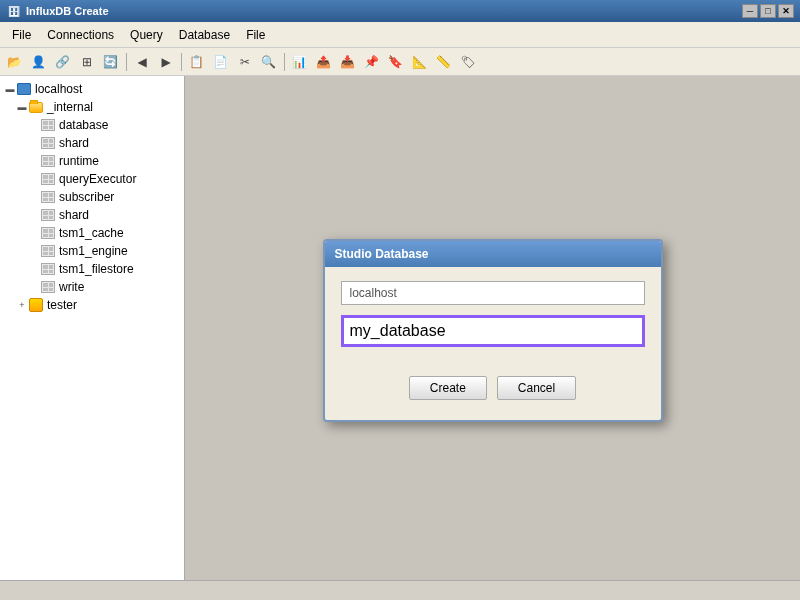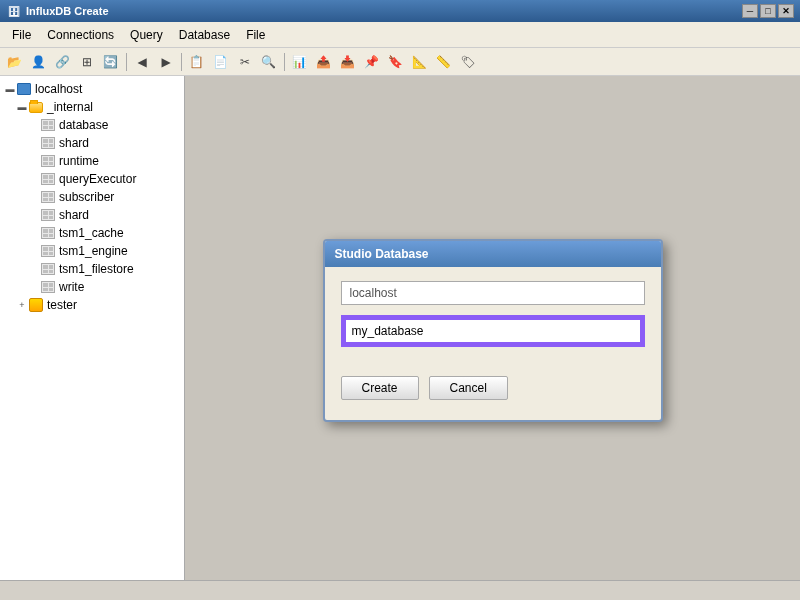--- a/index.html
+++ b/index.html
@@ -241,30 +241,30 @@
     .modal-server-label {
       background: white;
       border: 1px solid #aaa;
       padding: 4px 8px;
       margin-bottom: 10px;
       font-size: 12px;
       color: #555;
     }
     .modal-input {
       width: 100%;
-      border: 5px solid #8b5cf6;
+      border: 3px solid #8b5cf6;
       padding: 4px 6px;
-      font-size: 12px;
+      font-size: 16px;
       margin-bottom: 29px;
       outline: none;
       background: white;
     }
     .modal-buttons {
       display: flex;
-      justify-content: flex-start;
+      justify-content: center;
       gap: 10px;
       padding-bottom: 6px;
     }
     .modal-btn {
       padding: 4px 20px;
       font-size: 12px;
       border: 1px solid #aaa;
       background: linear-gradient(to bottom, #ffffff, #dcdcdc);
       cursor: pointer;
       border-radius: 2px;

